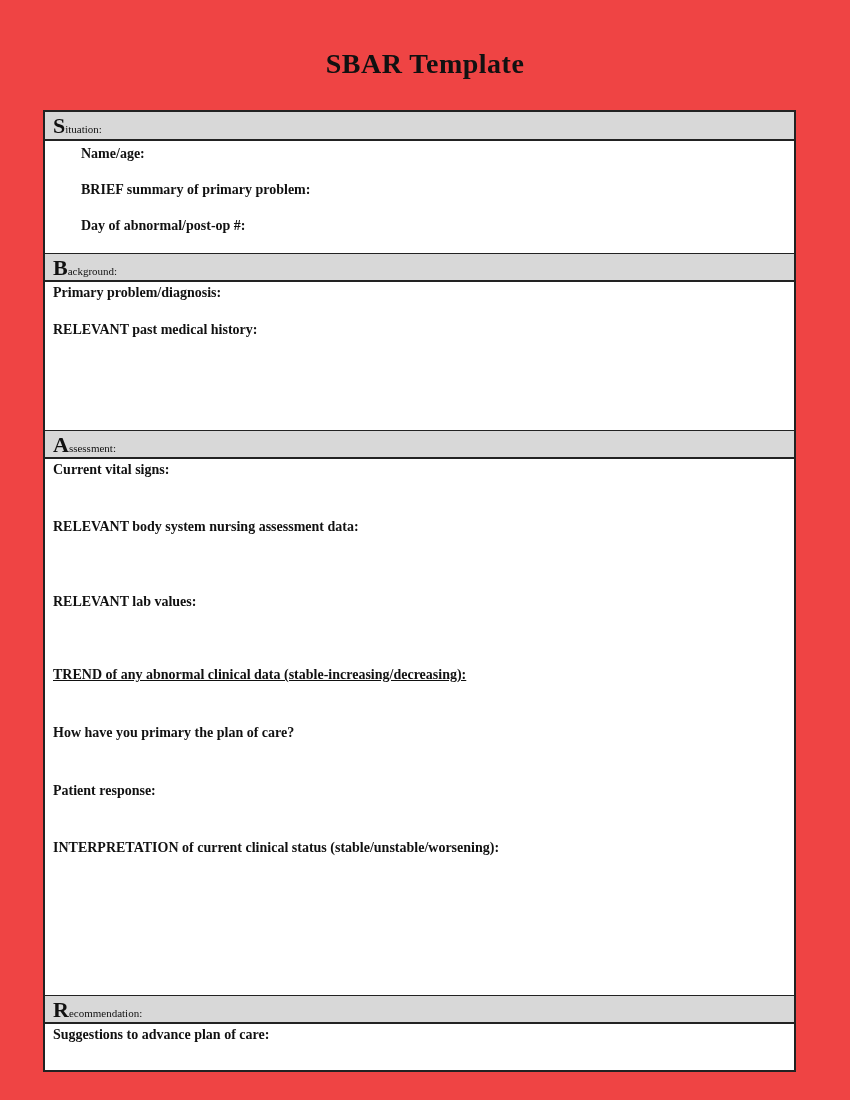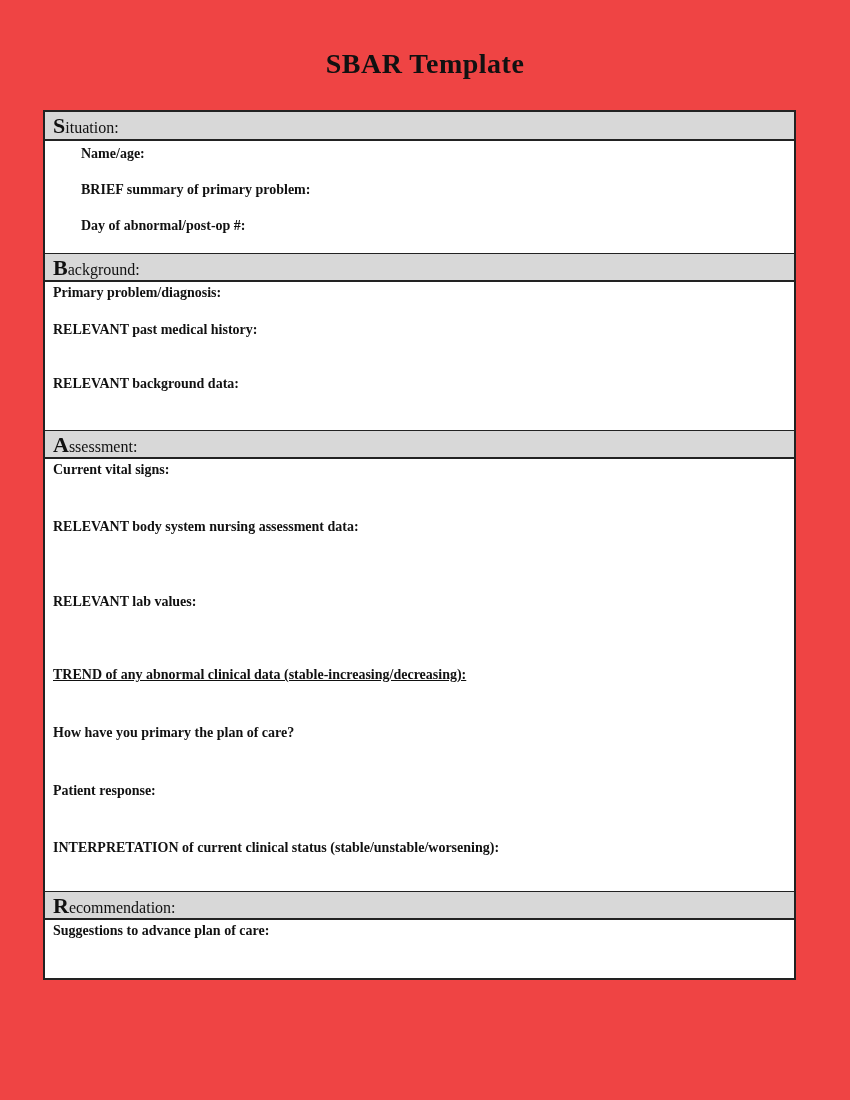--- a/index.html
+++ b/index.html
@@ -49,21 +49,21 @@
   }
   .sec-header:first-child {
     border-top: none;
   }
   .sec-initial {
     font-size: 22px;
     font-weight: bold;
     line-height: 26px;
   }
   .sec-rest {
-    font-size: 16px;
+    font-size: 11px;
     line-height: 26px;
   }
   .sec-body {
     box-sizing: border-box;
     padding: 0 10px 0 8px;
     overflow: hidden;
   }
   .sec-body p {
     margin: 0;
     font-size: 14px;
@@ -73,30 +73,30 @@
   .body-situation { height: 112px; padding-left: 36px; }
   .body-situation p:nth-child(1) { margin-top: 4px; }
   .body-situation p:nth-child(2) { margin-top: 18px; }
   .body-situation p:nth-child(3) { margin-top: 18px; }
 
   .body-background { height: 148px; }
   .body-background p:nth-child(1) { margin-top: 2px; }
   .body-background p:nth-child(2) { margin-top: 19px; }
   .body-background p:nth-child(3) { margin-top: 36px; }
 
-  .body-assessment { height: 432px; }
+  .body-assessment { height: 536px; }
   .body-assessment p:nth-child(1) { margin-top: 2px; }
   .body-assessment p:nth-child(2) { margin-top: 39px; }
   .body-assessment p:nth-child(3) { margin-top: 57px; }
   .body-assessment p:nth-child(4) { margin-top: 55px; text-decoration: underline; }
   .body-assessment p:nth-child(5) { margin-top: 40px; }
   .body-assessment p:nth-child(6) { margin-top: 40px; }
   .body-assessment p:nth-child(7) { margin-top: 39px; }
 
-  .body-recommendation { height: 58px; }
+  .body-recommendation { height: 46px; }
   .body-recommendation p:nth-child(1) { margin-top: 2px; }
 </style>
 </head>
 <body>
 
 <div class="page">
 
   <h1 class="title">SBAR Template</h1>
 
   <div class="form">
@@ -105,21 +105,20 @@
     <div class="sec-body body-situation">
       <p>Name/age:</p>
       <p>BRIEF summary of primary problem:</p>
       <p>Day of abnormal/post-op #:</p>
     </div>
 
     <div class="sec-header"><span class="sec-initial">B</span><span class="sec-rest">ackground:</span></div>
     <div class="sec-body body-background">
       <p>Primary problem/diagnosis:</p>
       <p>RELEVANT past medical history:</p>
-      <p>RELEVANT background data:</p>
     </div>
 
     <div class="sec-header"><span class="sec-initial">A</span><span class="sec-rest">ssessment:</span></div>
     <div class="sec-body body-assessment">
       <p>Current vital signs:</p>
       <p>RELEVANT body system nursing assessment data:</p>
       <p>RELEVANT lab values:</p>
       <p>TREND of any abnormal clinical data (stable-increasing/decreasing):</p>
       <p>How have you primary the plan of care?</p>
       <p>Patient response:</p>

